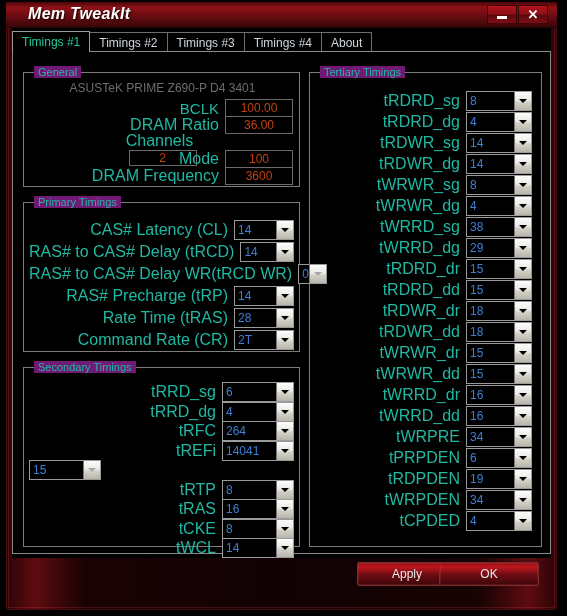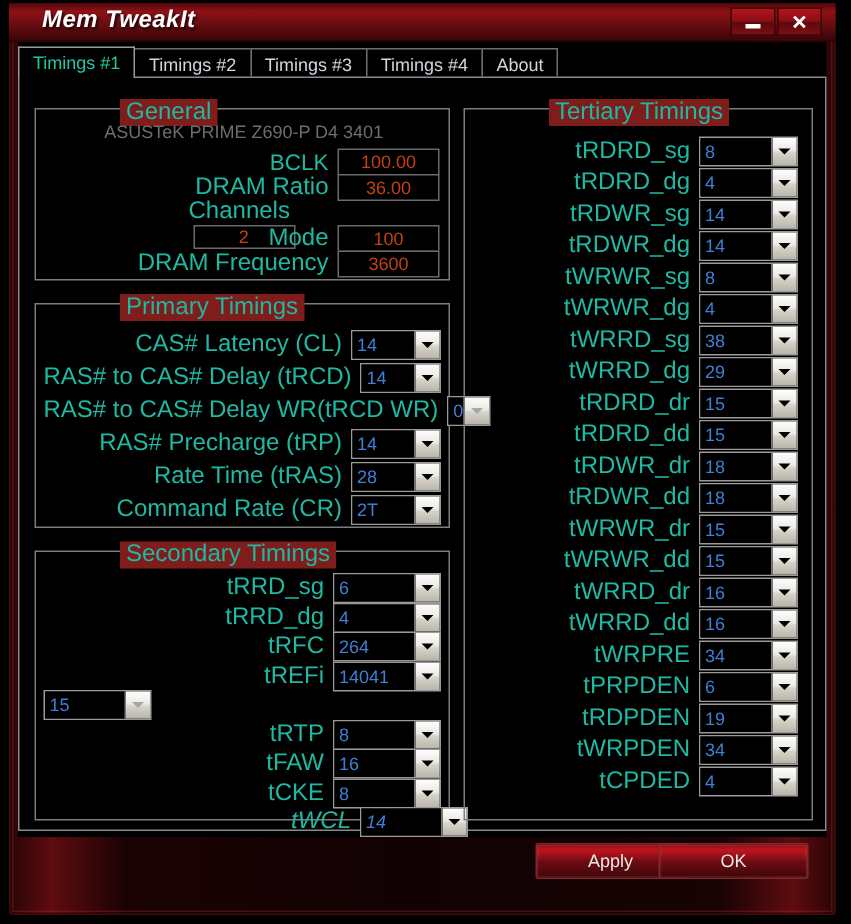--- a/index.html
+++ b/index.html
@@ -94,24 +94,23 @@
     position: absolute; left: 0px; top: 23px;
     width: 539px; height: 503px;
     border: 1px solid #8a8a8a;
     background: #000;
   }
 
   
   .gb { position: absolute; border: 1px solid #7d7d7d; }
   .gb > .gb-title {
     position: absolute; top: -7px; left: 10px;
-    padding: 0 4px; background: #7f1d1d;
-    font-size: 16px; color: #1fb8a2;
+    padding: 0 4px; background: #701a75;
+    font-size: 11px; color: #1fb8a2;
     white-space: nowrap;
-    margin-left: 46px;
   }
 
   #gb-general   { left: 10px;  top: 20px;  width: 277px; height: 115px; }
   #gb-primary   { left: 10px;  top: 150px; width: 277px; height: 150px; }
   #gb-secondary { left: 10px;  top: 315px; width: 277px; height: 180px; }
   #gb-tertiary  { left: 296px; top: 20px;  width: 233px; height: 475px; }
 
   
   .row {
     position: absolute;
@@ -363,38 +362,38 @@
             <div class="row" style="left: 5px; top: 111.5px; width: 265px;">
               <div class="lbl">tRTP</div>
               <div class="combo w-sec">
                 <div class="cval">8</div>
                 <div class="carrow">
                   <i></i>
                 </div>
               </div>
             </div>
             <div class="row" style="left: 5px; top: 131px; width: 265px;">
-              <div class="lbl">tFAW</div>
+              <div class="lbl">tRAS</div>
               <div class="combo w-sec">
                 <div class="cval">16</div>
                 <div class="carrow">
                   <i></i>
                 </div>
               </div>
             </div>
             <div class="row" style="left: 5px; top: 150.5px; width: 265px;">
               <div class="lbl">tCKE</div>
               <div class="combo w-sec">
                 <div class="cval">8</div>
                 <div class="carrow">
                   <i></i>
                 </div>
               </div>
             </div>
-            <div class="row" style="left: 23px; top: 170px; width: 265px; font-style: italic;">
+            <div class="row" style="left: 5px; top: 170px; width: 265px;">
               <div class="lbl">tWCL</div>
               <div class="combo w-sec">
                 <div class="cval">14</div>
                 <div class="carrow">
                   <i></i>
                 </div>
               </div>
             </div>
           </div>
       </div>

